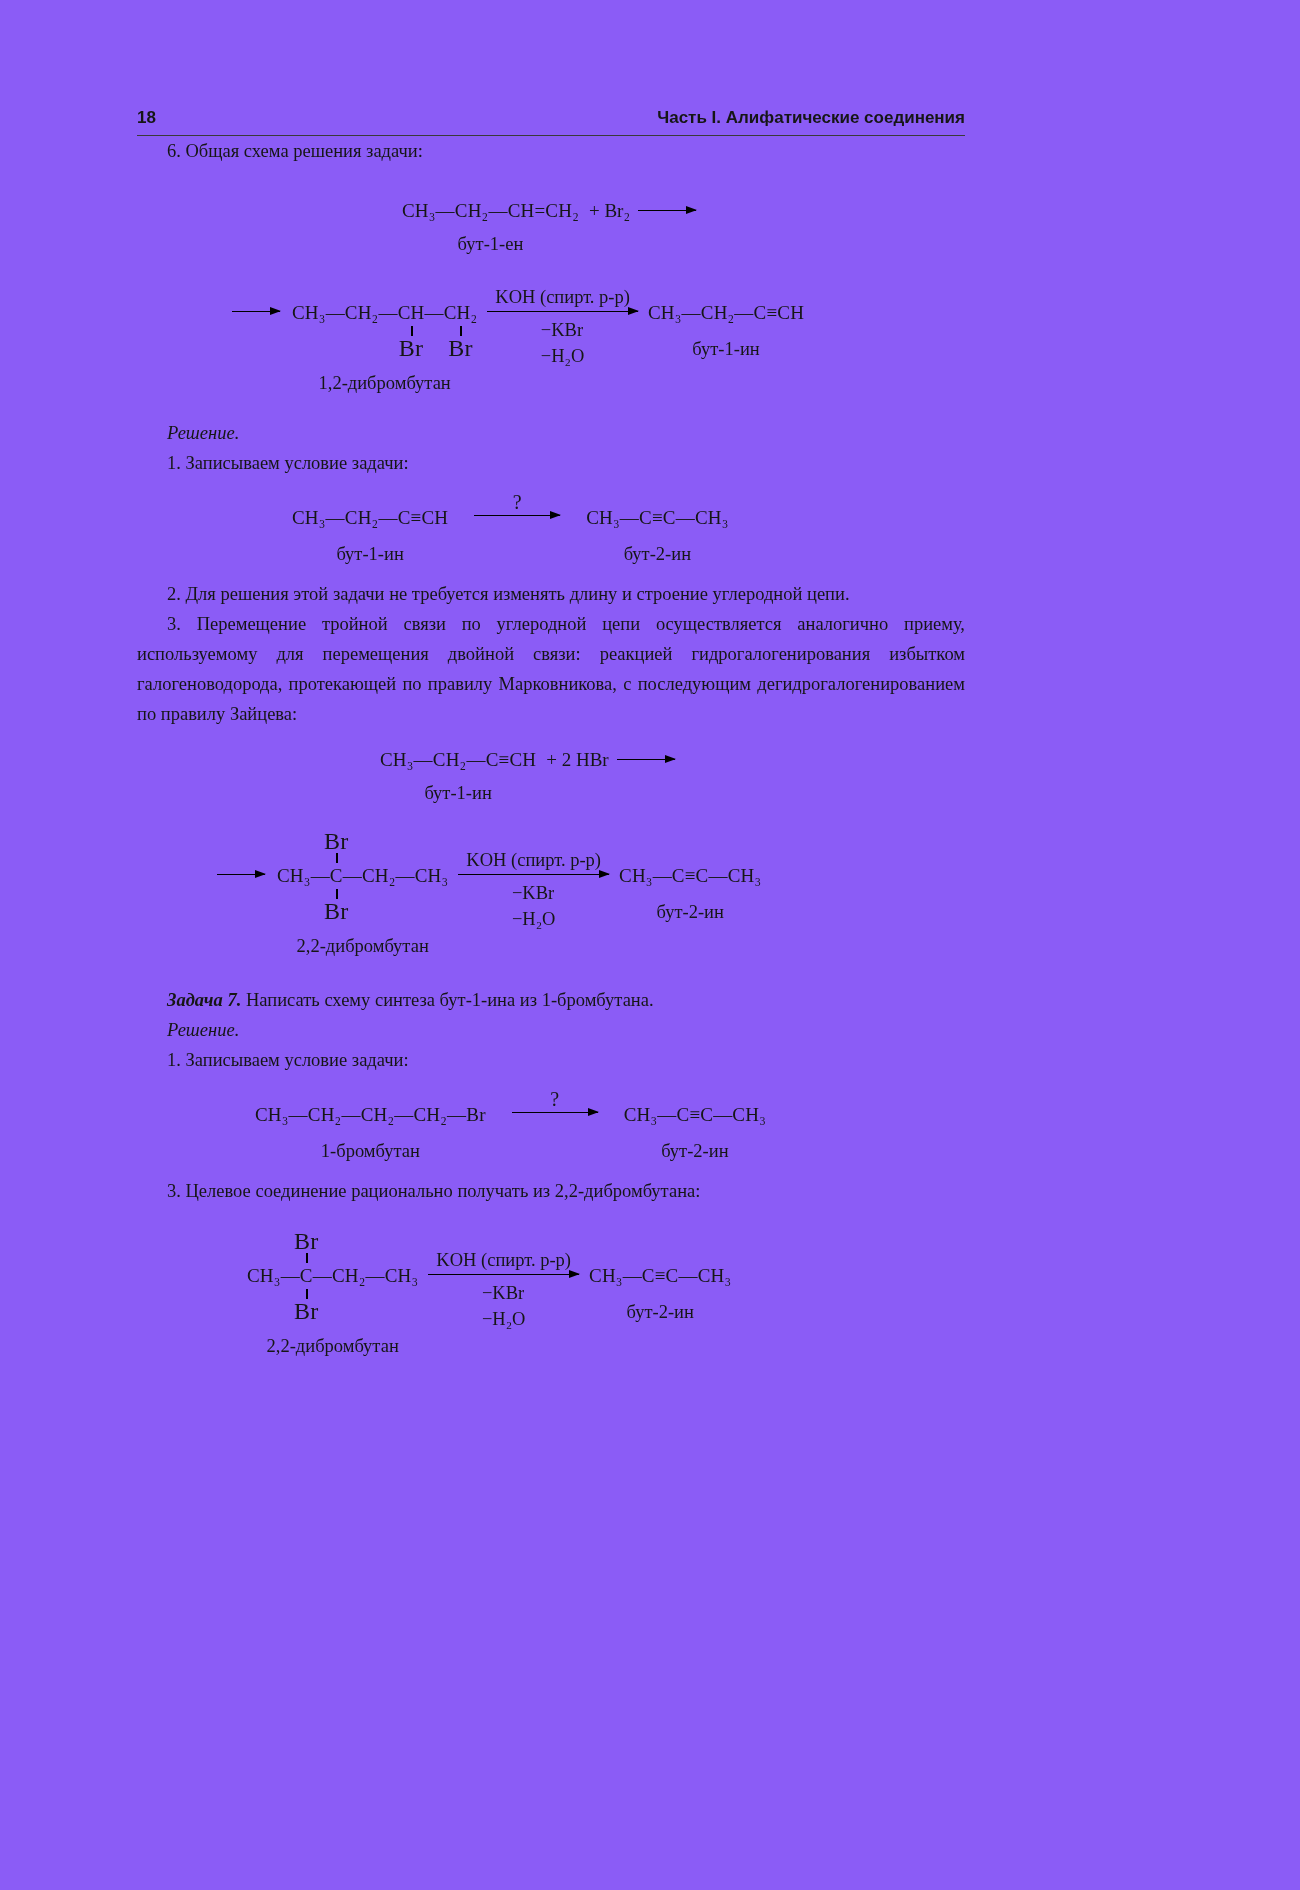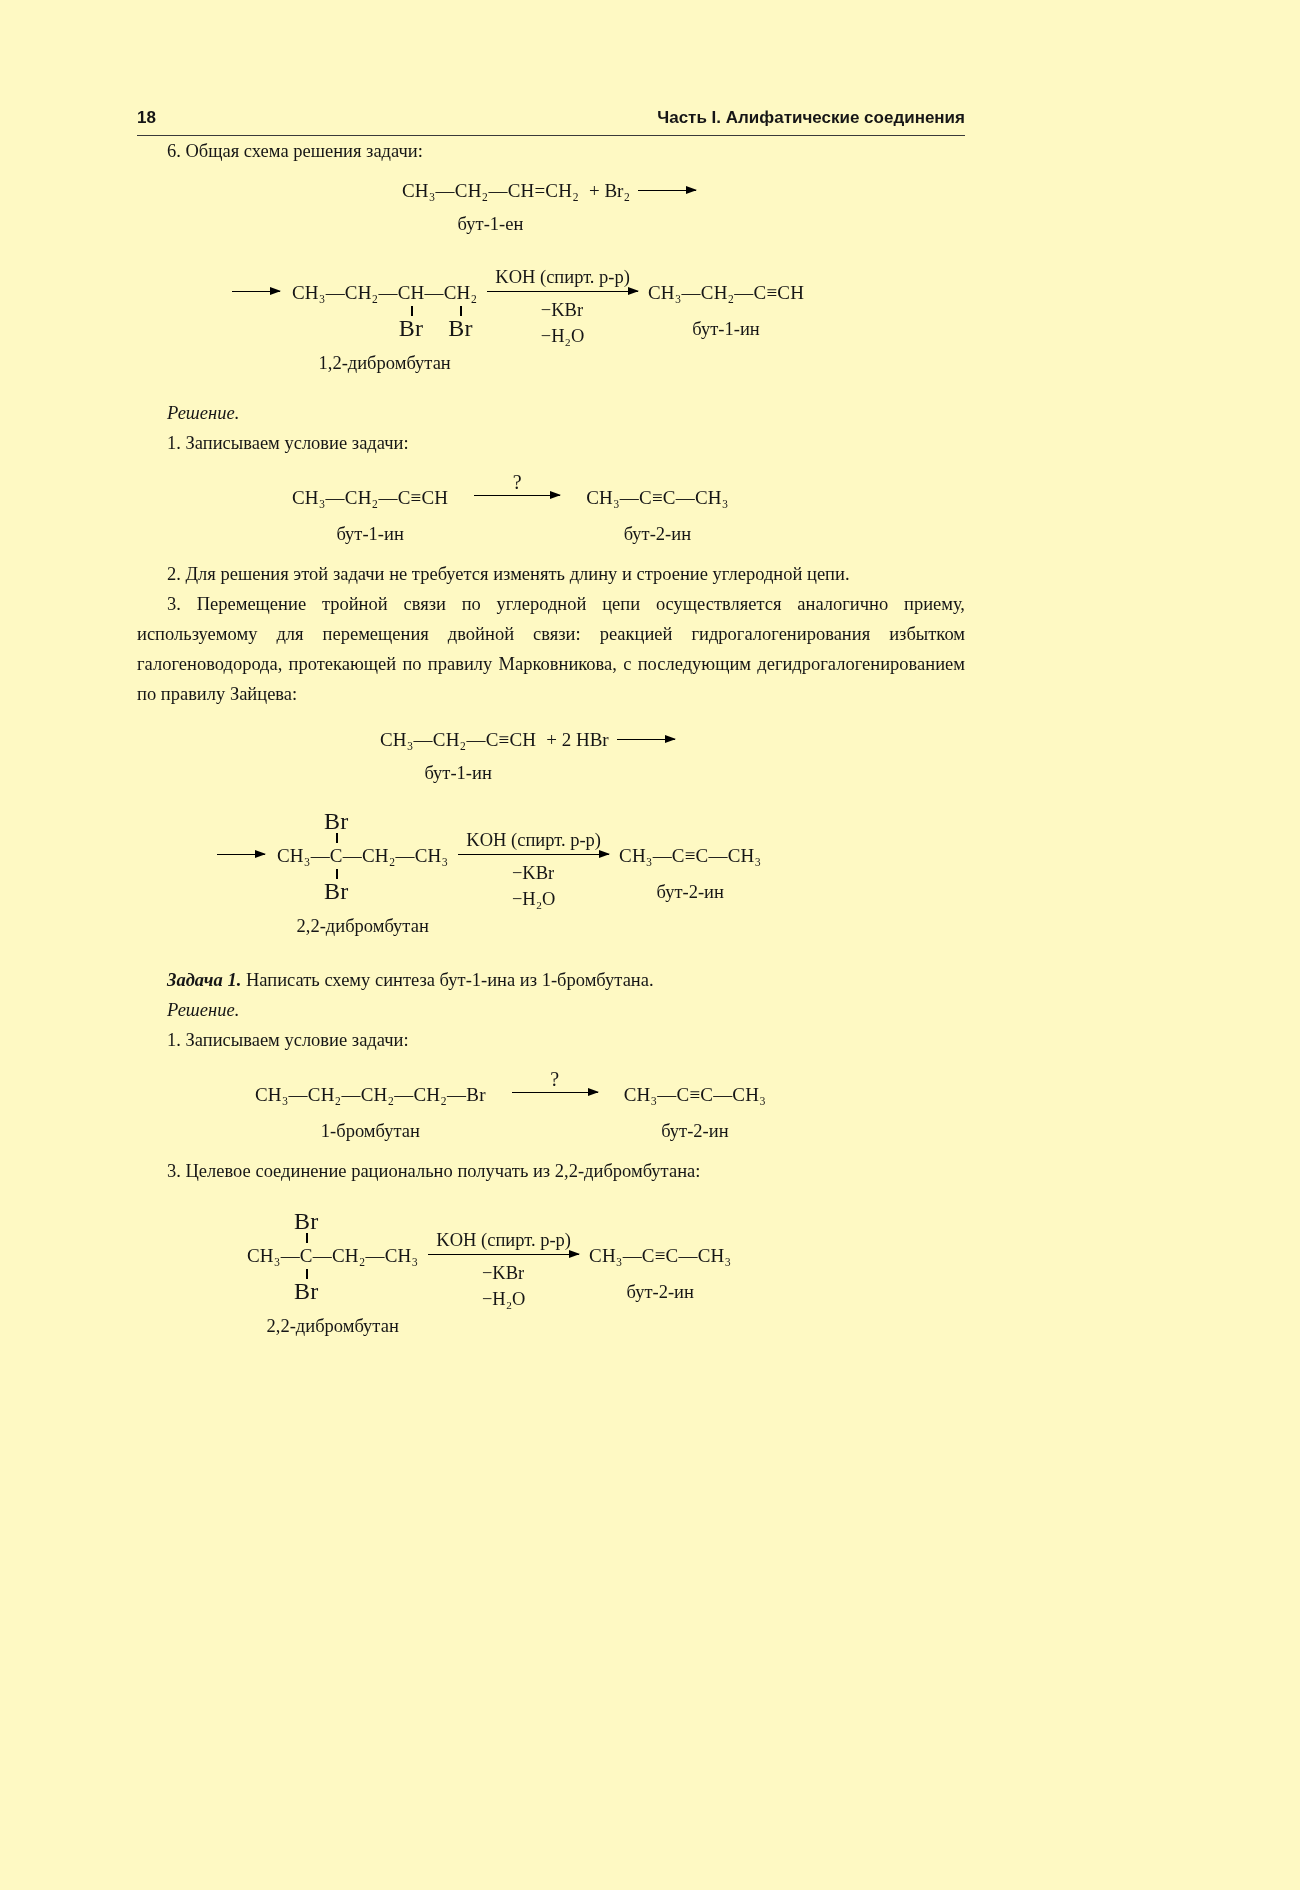--- a/index.html
+++ b/index.html
@@ -1,20 +1,20 @@
 <!DOCTYPE html>
 <html lang="ru"><head>
 <meta charset="utf-8">
 <style>
   html,body { margin:0; padding:0; background:#9c9c9c; }
   .page {
     position:relative;
     width:1300px; height:1890px;
     margin:0 auto;
-    background:#fef9c3;
+    background:#8b5cf6;
     color:#161616;
     font-family:"Liberation Serif","DejaVu Serif",serif;
     overflow:hidden;
   }
   .inner { padding:108px 335px 0 137px; }
 
   
   .pagehead {
     display:flex; justify-content:space-between; align-items:baseline;
     font-family:"Liberation Sans","DejaVu Sans",sans-serif;
@@ -106,21 +106,21 @@
     margin-top:5px; font-size:18.5px; line-height:26px;
     display:flex; flex-direction:column; align-items:flex-start;
   }
   .rxn.q { margin:0 26px; }
   .rxn.q .rxn-above { font-size:20px; padding-bottom:1px; }
   .rxn.q .rxn-shaft { align-self:center; width:86px; }
 
   .plus { margin-left:10px; font-size:19px; line-height:26px; white-space:nowrap; }
 
   
-  .sA { margin:12px 0 4px 265px; }
+  .sA { margin:32px 0 4px 265px; }
   .sB { margin:28px 0 22px 95px; }
   .sC { margin:12px 0 12px 155px; }
   .sD { margin:18px 0 4px 243px; }
   .sE { margin:42px 0 26px 80px; }
   .sF { margin:12px 0 12px 118px; }
   .sG { margin:42px 0 0 110px; }
 </style>
 </head>
 <body>
 
@@ -216,21 +216,21 @@
             <span>−H₂O</span>
           </span>
         </span>
         <span class="struct">
           <span class="formula">CH₃—C≡C—CH₃</span>
           <span class="cname">бут-2-ин</span>
         </span>
       </div>
     </div>
 
-    <p class="para"><span class="bi">Задача 1.</span> <span>Написать схему синтеза бут-1-ина из 1-бромбутана.</span></p>
+    <p class="para"><span class="bi">Задача 7.</span> <span>Написать схему синтеза бут-1-ина из 1-бромбутана.</span></p>
     <p class="para"><span class="it">Решение.</span></p>
     <p class="para">1. Записываем условие задачи:</p>
 
     <div class="scheme sF">
       <div class="rxn-row">
         <span class="struct">
           <span class="formula">CH₃—CH₂—CH₂—CH₂—Br</span>
           <span class="cname">1-бромбутан</span>
         </span>
         <span class="rxn q">

